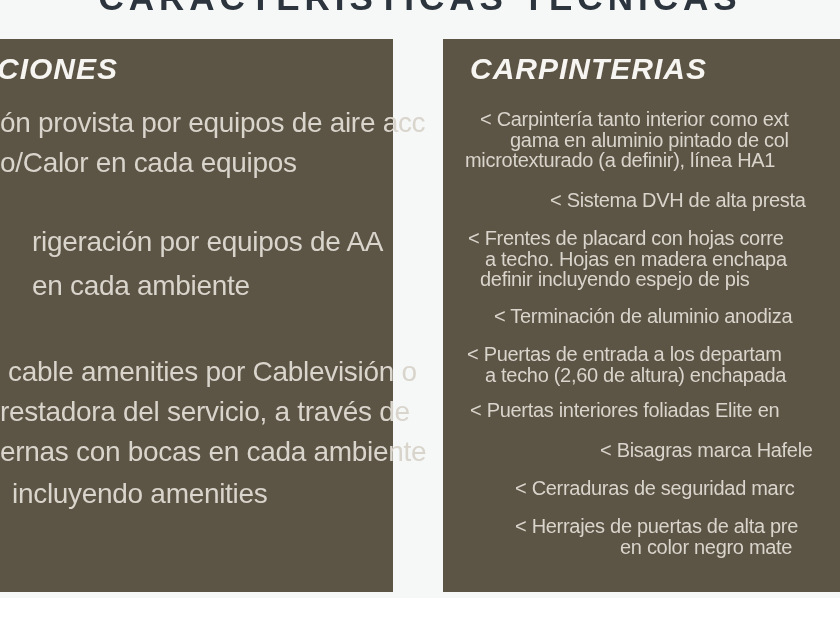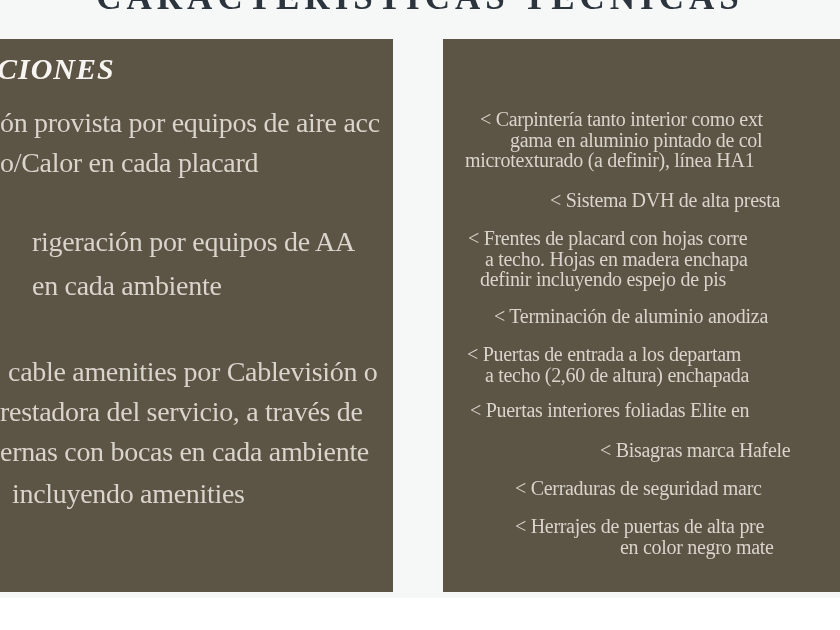--- a/index.html
+++ b/index.html
@@ -1,21 +1,21 @@
 <!DOCTYPE html>
 <html><head>
 <meta charset="utf-8">
 <style>
   html,body{margin:0;padding:0;}
   #viewport{
     position:relative;
     width:840px;height:598px;
     background:#f5f8f6;
     overflow:hidden;
-    font-family:Liberation Serif, serif;
+    font-family:Liberation Sans, sans-serif;
   }
   
   .slide-title{
     position:absolute;left:0;top:-22px;width:840px;
     text-align:center;
     font-size:35px;font-weight:bold;letter-spacing:5px;
     color:#2c343e;white-space:nowrap;line-height:40px;
   }
   
   .panel{position:absolute;top:39px;height:553px;background:#5c5444;}
@@ -69,23 +69,24 @@
 <body>
 
 <div id="viewport">
 
   <div class="slide-title">CARACTERÍSTICAS TÉCNICAS</div>
 
   <div class="panel panel-left"></div>
   <div class="panel panel-right"></div>
 
   <div class="panel-heading hl">CIONES</div>
+  <div class="panel-heading hr">CARPINTERIAS</div>
 
   <div class="bl ll0">ón provista por equipos de aire acc</div>
-  <div class="bl ll1">o/Calor en cada placard</div>
+  <div class="bl ll1">o/Calor en cada equipos</div>
   <div class="bl ll2">rigeración por equipos de AA</div>
   <div class="bl ll3">en cada ambiente</div>
   <div class="bl ll4">cable amenities por Cablevisión o</div>
   <div class="bl ll5">restadora del servicio, a través de</div>
   <div class="bl ll6">ernas con bocas en cada ambiente</div>
   <div class="bl ll7">incluyendo amenities</div>
 
   <div class="br rl0">&lt; Carpintería tanto interior como ext</div>
   <div class="br rl1">gama en aluminio pintado de col</div>
   <div class="br rl2">microtexturado (a definir), línea HA1</div>

